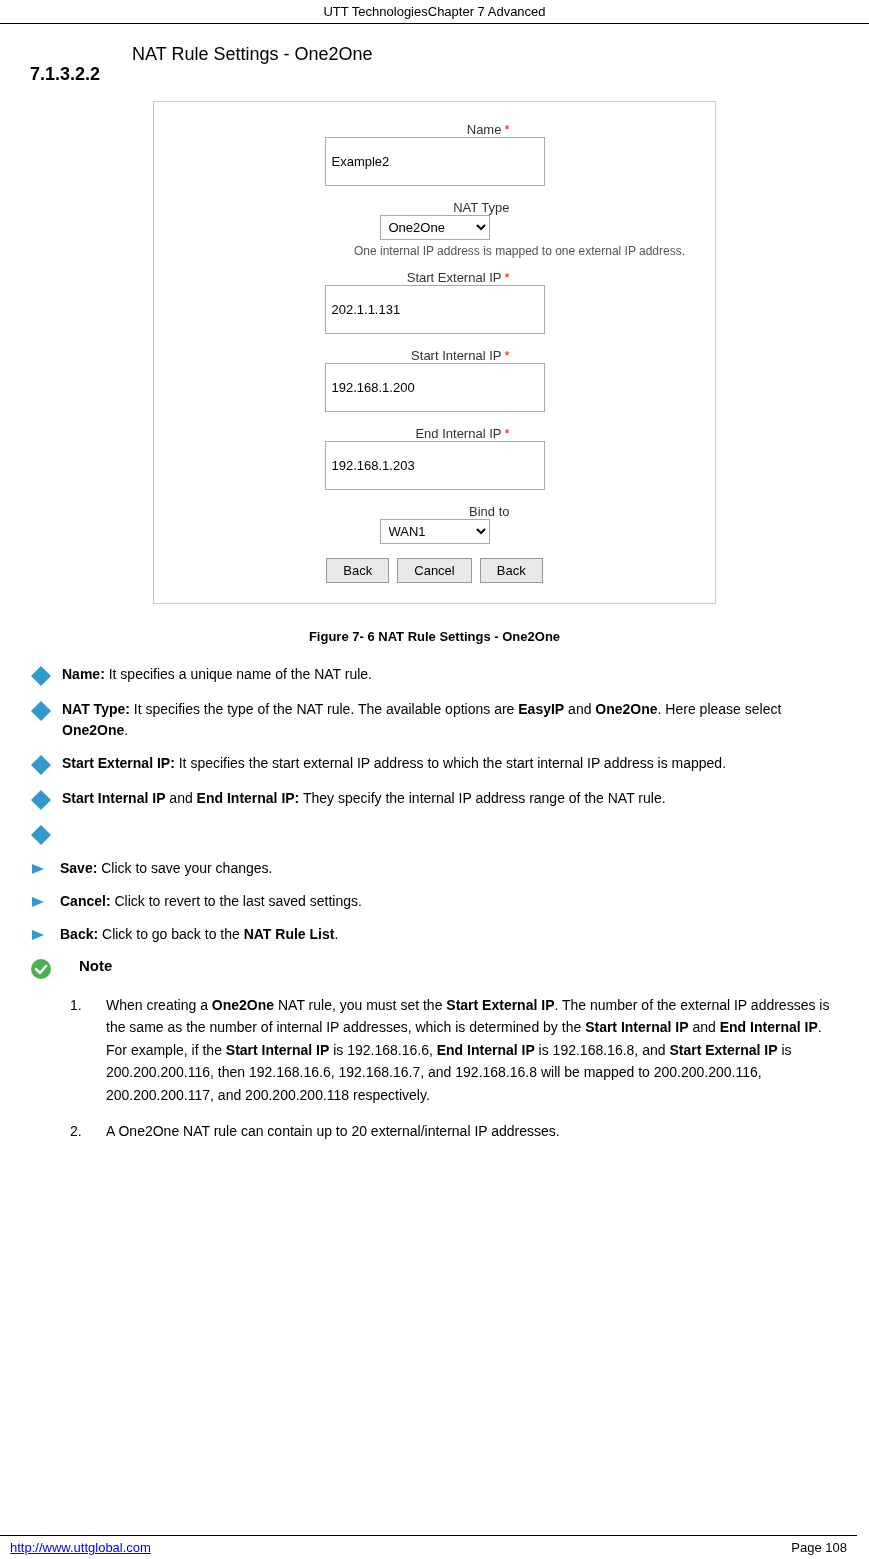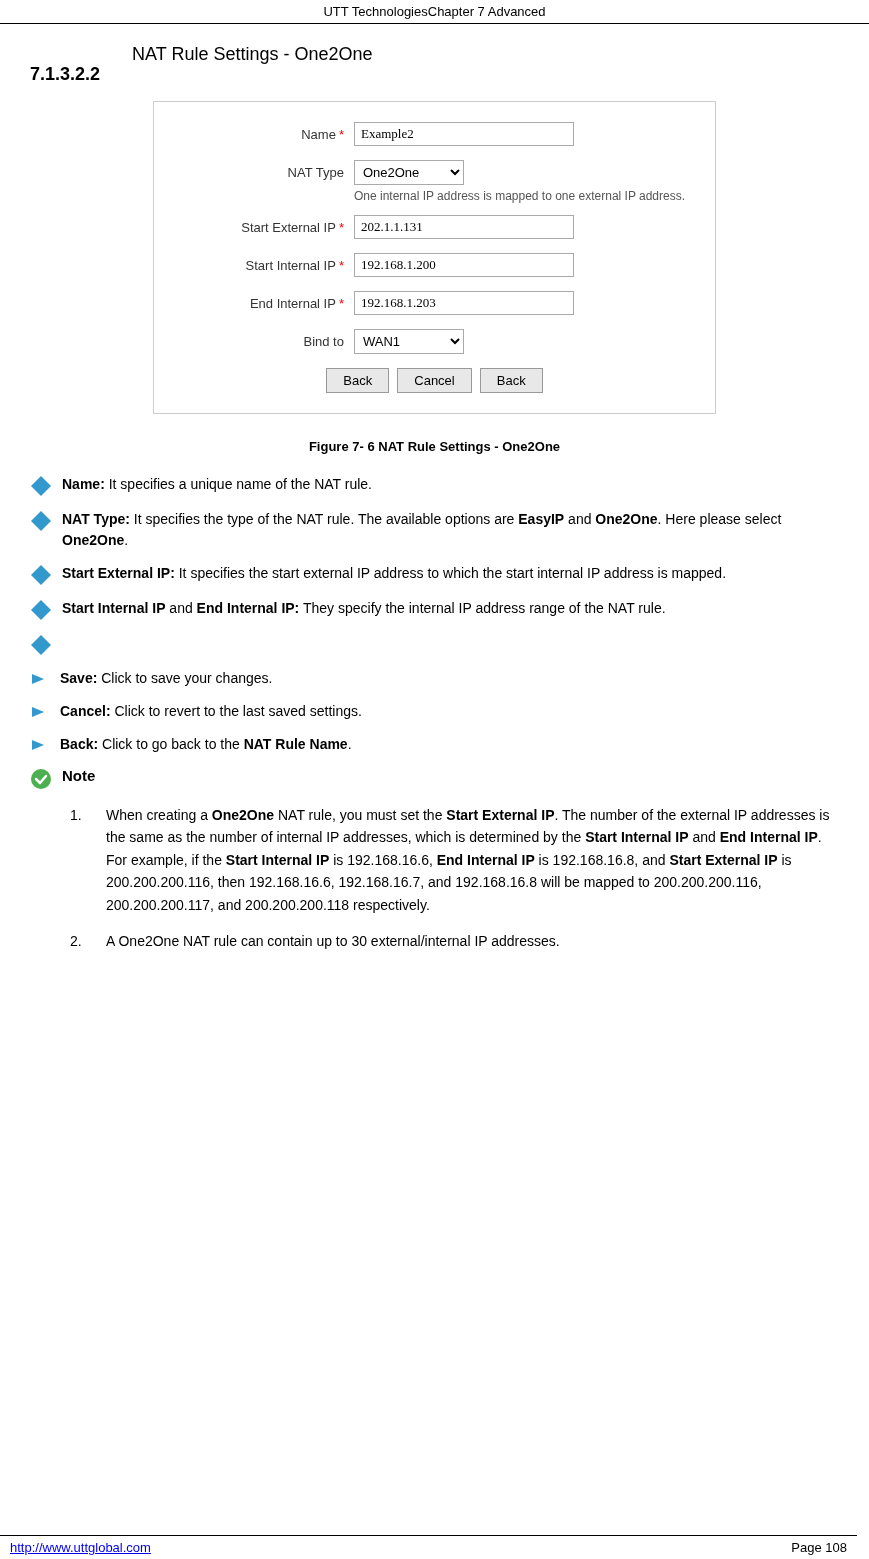--- a/index.html
+++ b/index.html
@@ -46,39 +46,39 @@
       border: 1px solid #ccc;
       padding: 20px 30px 20px 30px;
       margin-bottom: 15px;
       display: inline-block;
       min-width: 520px;
     }
     .form-row {
       display: flex;
       align-items: center;
       margin-bottom: 14px;
+      flex-direction: column;
     }
     .form-label {
       text-align: right;
       min-width: 160px;
       margin-right: 10px;
       font-size: 13px;
       color: #333;
     }
     .required-star {
       color: red;
       margin-left: 3px;
     }
     .form-input {
       border: 1px solid #aaa;
-      padding: 3px 6px;
+      padding: 16px 6px;
       font-size: 13px;
       width: 220px;
       background: #fff;
-      font-family: Liberation Serif, serif;
     }
     .form-select {
       border: 1px solid #aaa;
       padding: 3px 4px;
       font-size: 13px;
       background: #fff;
       width: 110px;
     }
     .nat-type-row {
       display: flex;
@@ -142,20 +142,21 @@
     .desc-text {
       flex: 1;
       line-height: 1.5;
       font-size: 14px;
     }
     .note-section {
       display: flex;
       align-items: flex-start;
       margin-bottom: 14px;
       margin-top: 4px;
+      gap: 17px;
     }
     .note-label {
       font-weight: bold;
       font-size: 15px;
     }
     .numbered-list {
       margin-left: 40px;
       margin-top: 6px;
     }
     .numbered-item {
@@ -291,40 +292,40 @@
       <div class="desc-item">
         <svg class="arrow-icon" viewBox="0 0 20 20">
       <polygon points="2,5 14,10 2,15" fill="#3399cc"></polygon>
     </svg>
         <span class="desc-text"><strong>Cancel:</strong> Click to revert to the last saved settings.</span>
       </div>
       <div class="desc-item">
         <svg class="arrow-icon" viewBox="0 0 20 20">
       <polygon points="2,5 14,10 2,15" fill="#3399cc"></polygon>
     </svg>
-        <span class="desc-text"><strong>Back:</strong> Click to go back to the <strong>NAT Rule Name</strong>.</span>
+        <span class="desc-text"><strong>Back:</strong> Click to go back to the <strong>NAT Rule List</strong>.</span>
       </div>
     </div>
 
   <div class="note-section">
     <svg class="check-icon" viewBox="0 0 22 22">
       <circle cx="11" cy="11" r="10" fill="#4caf50"></circle>
       <polyline points="6,11 10,15 16,8" stroke="white" stroke-width="2.5" fill="none" stroke-linecap="round" stroke-linejoin="round"></polyline>
     </svg>
     <span class="note-label">Note</span>
   </div>
 
   <div class="numbered-list" id="num-list">
       <div class="numbered-item">
         <span class="num">1.</span>
         <span class="num-text">When creating a <strong>One2One</strong> NAT rule, you must set the <strong>Start External IP</strong>. The number of the external IP addresses is the same as the number of internal IP addresses, which is determined by the <strong>Start Internal IP</strong> and <strong>End Internal IP</strong>. For example, if the <strong>Start Internal IP</strong> is 192.168.16.6, <strong>End Internal IP</strong> is 192.168.16.8, and <strong>Start External IP</strong> is 200.200.200.116, then 192.168.16.6, 192.168.16.7, and 192.168.16.8 will be mapped to 200.200.200.116, 200.200.200.117, and 200.200.200.118 respectively.</span>
       </div>
       <div class="numbered-item">
         <span class="num">2.</span>
-        <span class="num-text">A One2One NAT rule can contain up to 30 external/internal IP addresses.</span>
+        <span class="num-text">A One2One NAT rule can contain up to 20 external/internal IP addresses.</span>
       </div>
     </div>
 
 </div>
 
 <div class="footer-bar">
   <a href="#">http://www.uttglobal.com</a>
   <span>Page 108</span>
 </div>
 

